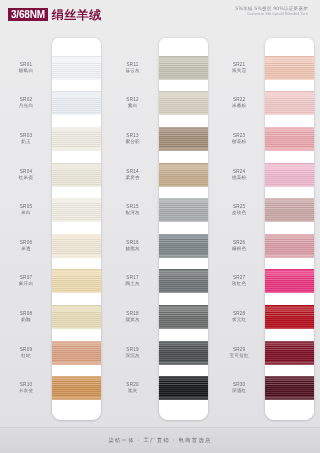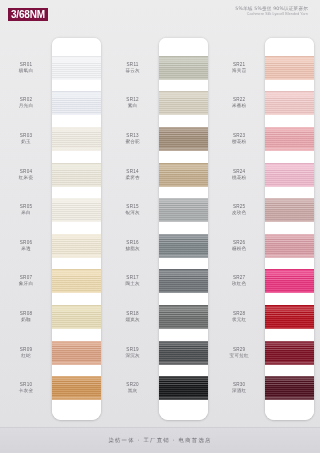--- a/index.html
+++ b/index.html
@@ -134,20 +134,21 @@
   }
 </style>
 </head>
 <body>
 
 <div class="page">
 
   <div class="header">
     <div class="title-wrap">
       <span class="badge">3/68NM</span>
+      <span class="title-cn">绢丝羊绒</span>
     </div>
     <div class="comp">
       <div class="l1">5%羊绒 5%蚕丝 90%认证莱赛尔</div>
       <div class="l2">Cashmere Silk Lyocell Blended Yarn</div>
     </div>
   </div>
 
   <div class="columns">
     <div class="col">
       <div class="labels">

